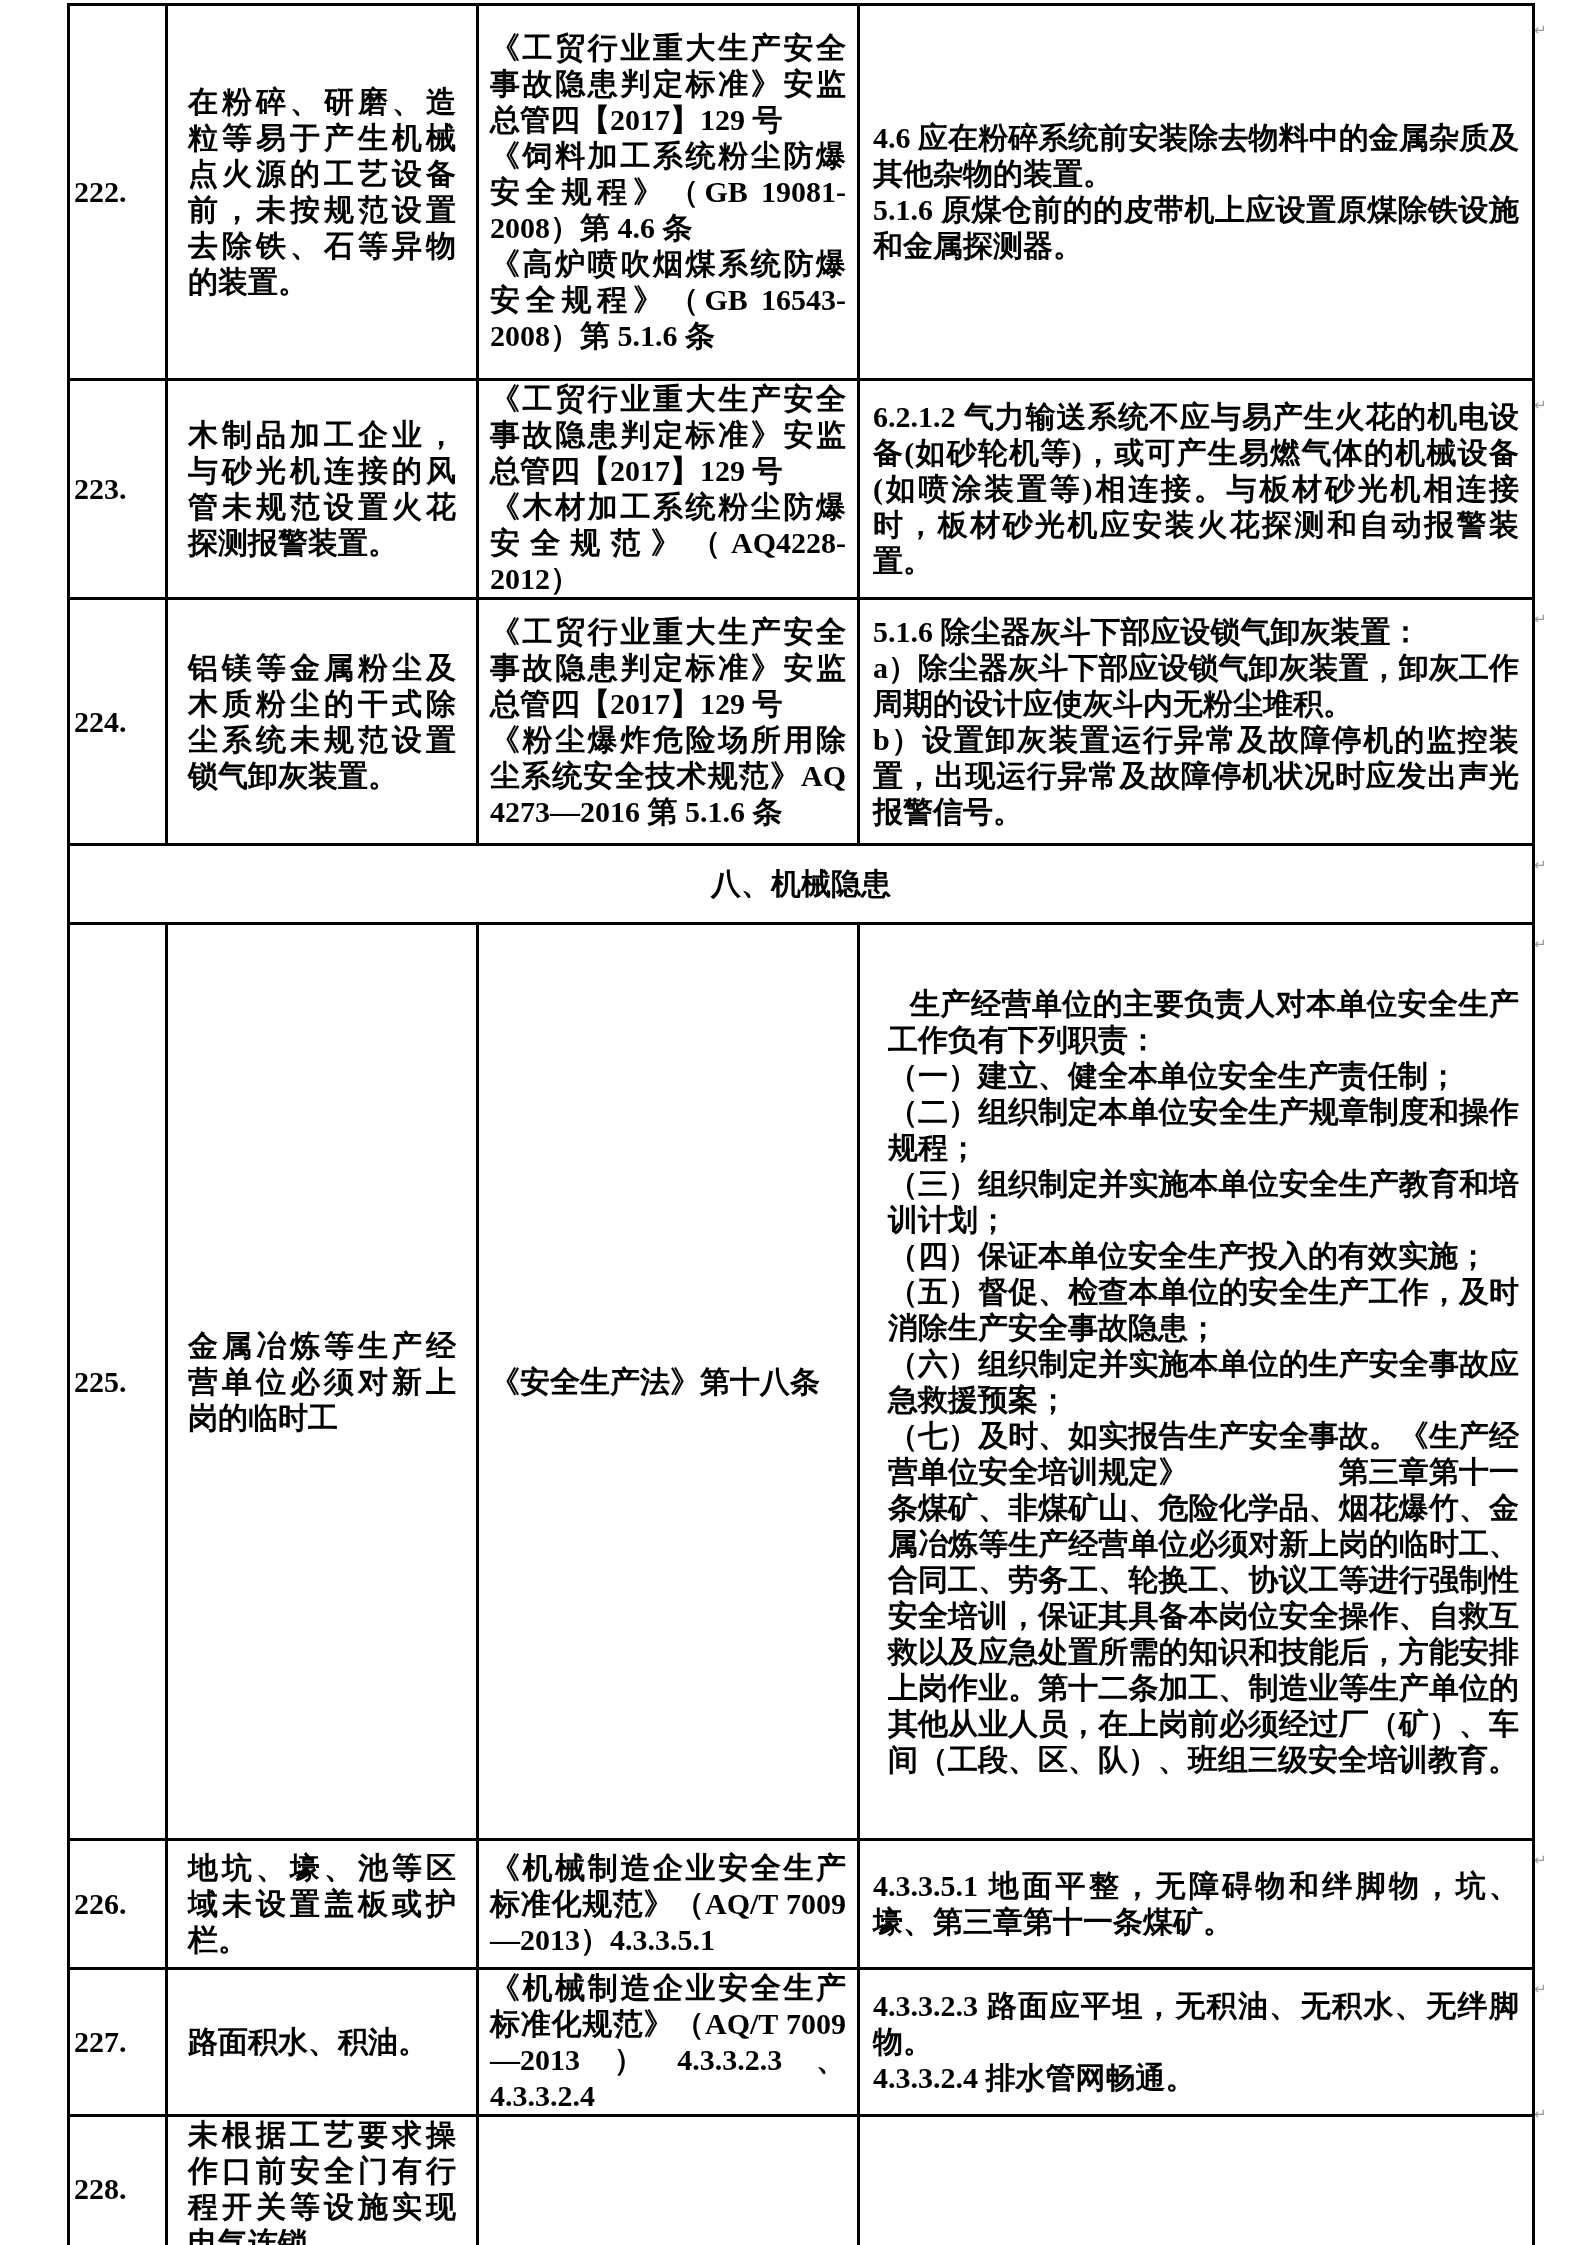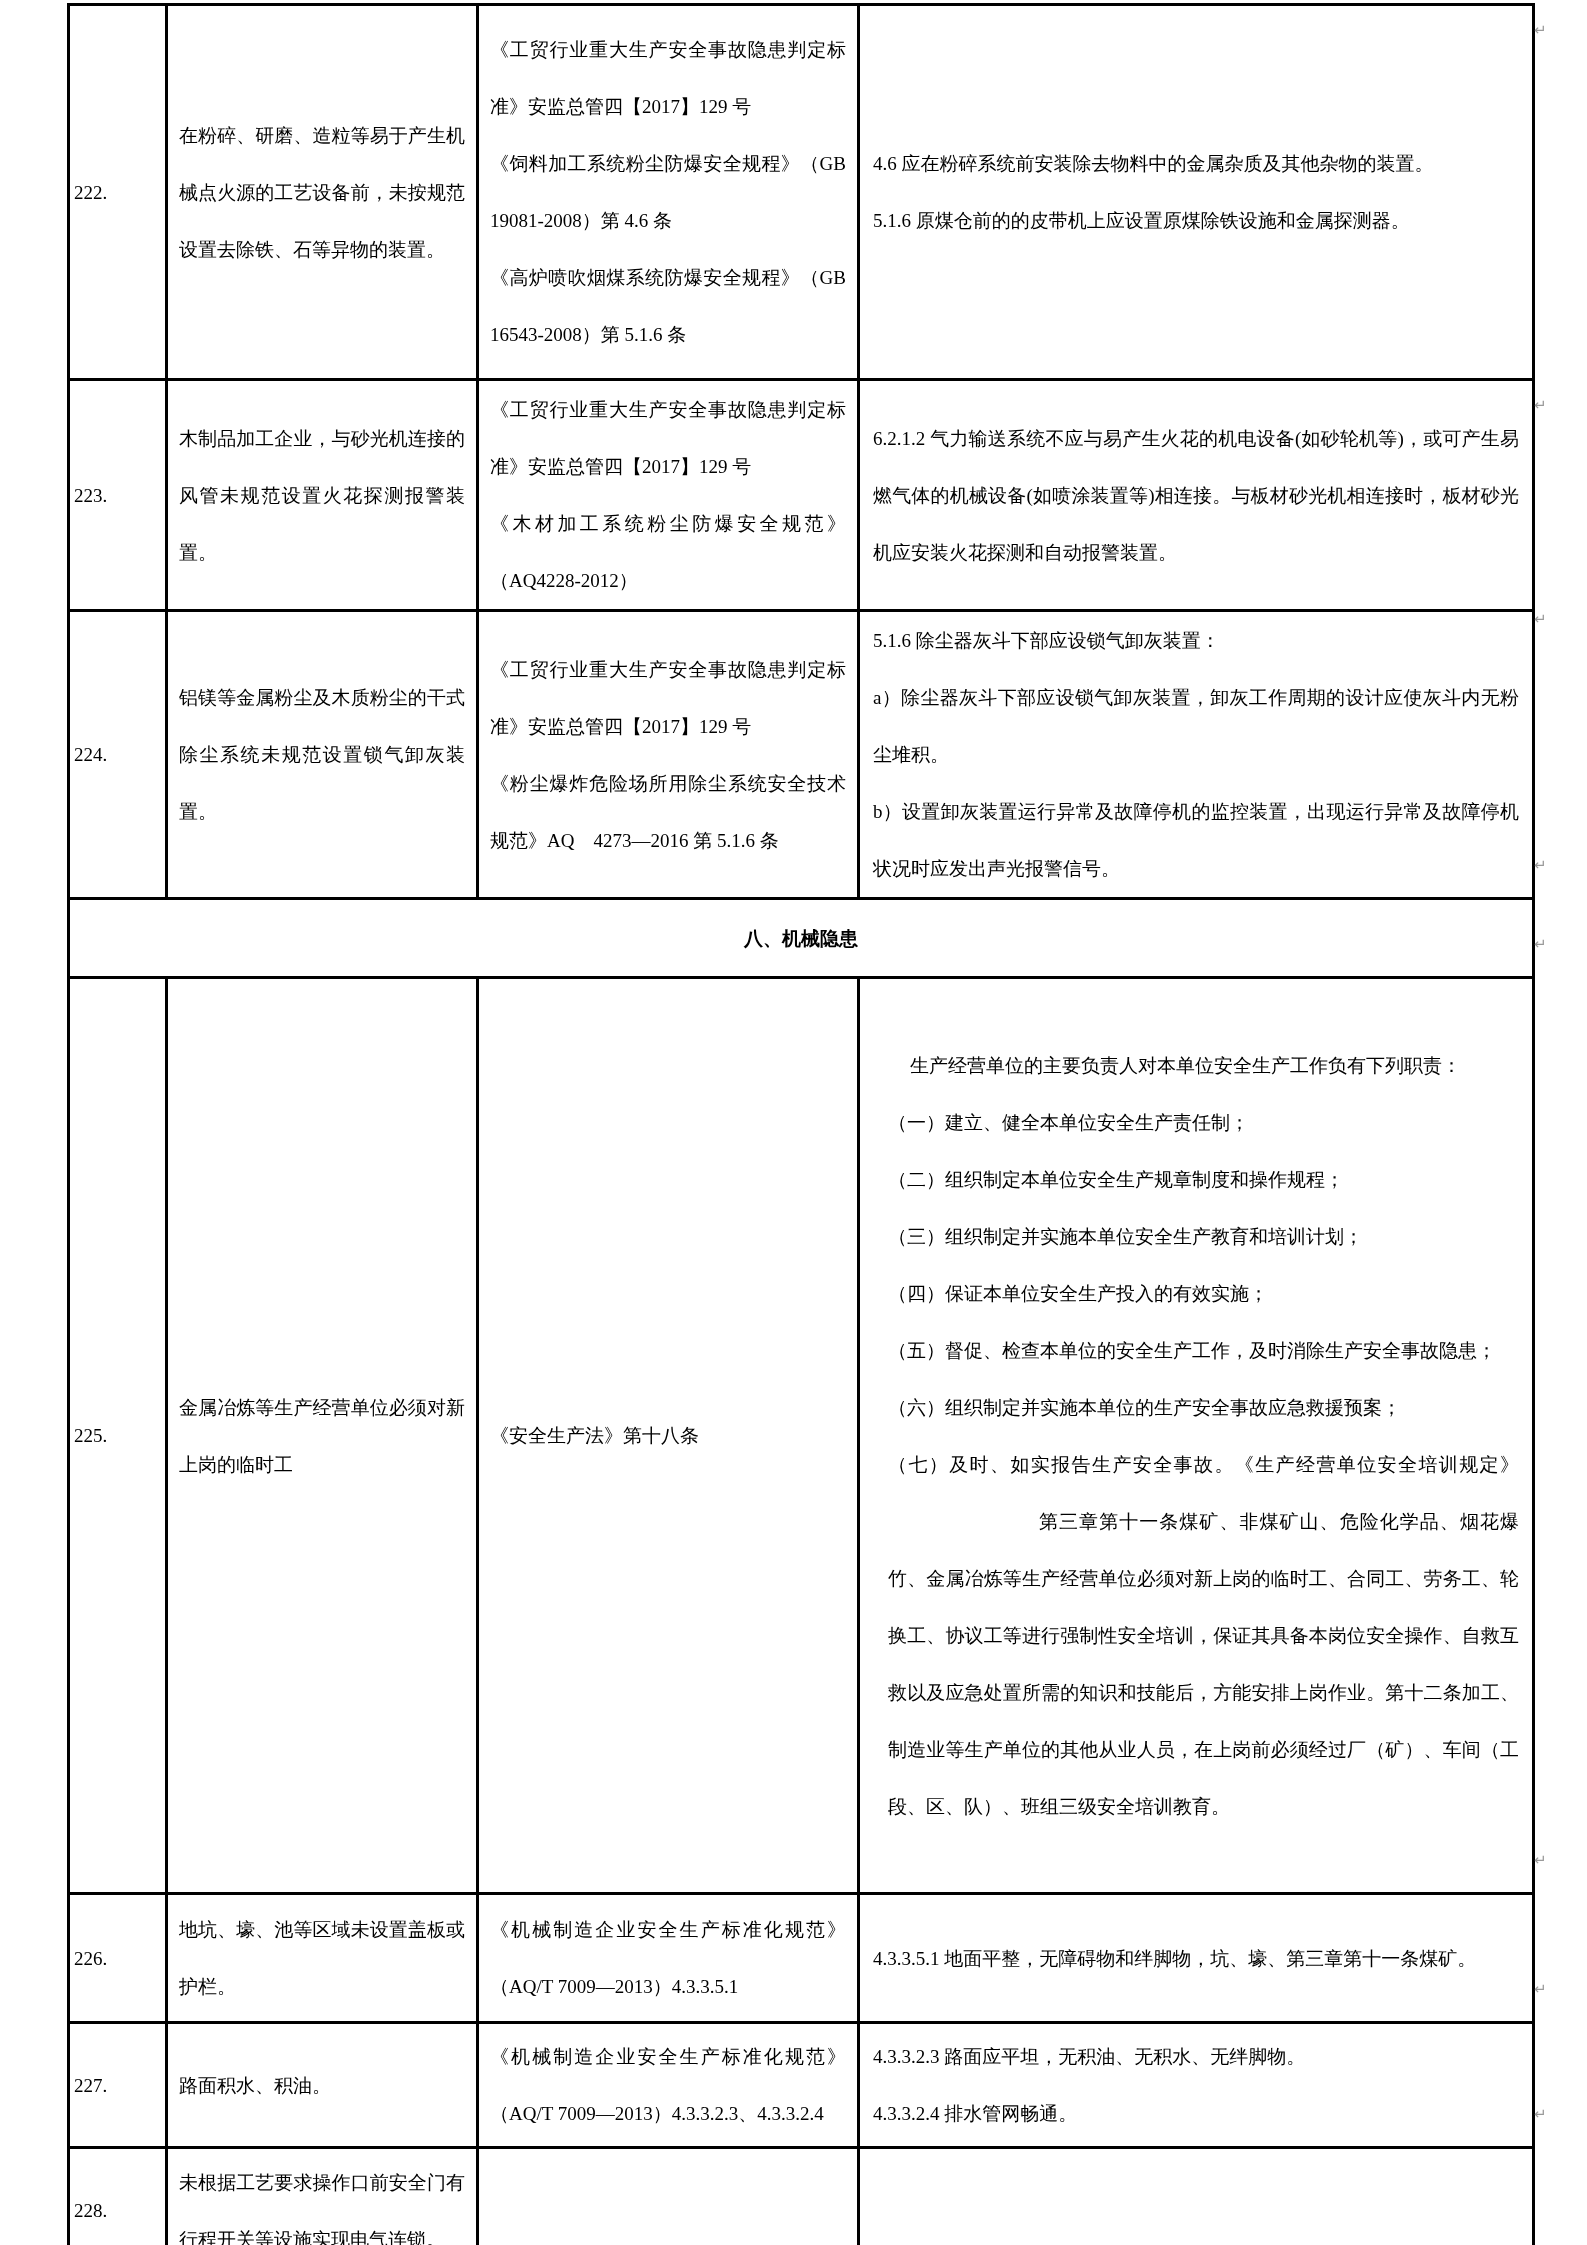--- a/index.html
+++ b/index.html
@@ -12,30 +12,31 @@
     overflow:hidden;
   }
   table.hazard{
     position:absolute;left:67px;top:3px;
     width:1465px;
     border-collapse:collapse;
     table-layout:fixed;
   }
   table.hazard td{
     border:3px solid #000;
-    font-size:19px;
-    line-height:57px;
+    font-size:30px;
+    line-height:36px;
     vertical-align:middle;
     overflow:hidden;
+    font-weight:bold;
   }
   td.c-no{
     text-align:left;
     padding:0 4px;
   }
-  td.c-haz{padding:0 11px;text-align:justify;}
+  td.c-haz{padding:0 20px;text-align:justify;}
   td.c-basis{padding:0 11px;text-align:justify;}
   td.c-req{padding:0 13px;text-align:justify;}
   td.c-req-tall{vertical-align:top;padding-top:1px;padding-left:28px;}
   td.c-section{
     text-align:center;
     font-weight:bold;
     font-size:31px;
   }
   td p{margin:0;padding:0;text-align:justify;}
   p.indent1{text-indent:22px;}

